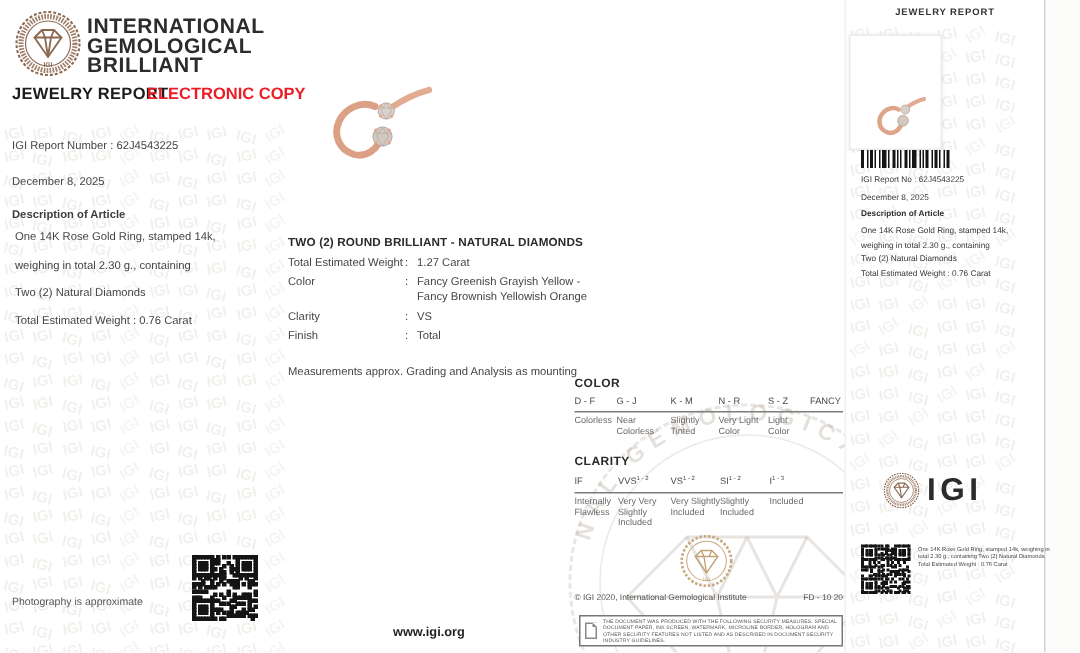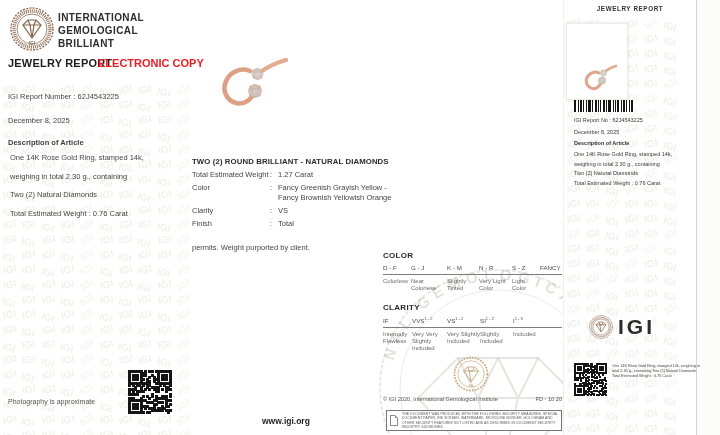--- a/index.html
+++ b/index.html
@@ -13,21 +13,21 @@
         align-content:flex-start; pointer-events:none; }
   .wm span { font-size:10px; font-weight:bold; color:rgba(166,152,136,0.15);
         margin:2px 3px; transform:rotate(-12deg); }
   .wm span:nth-child(3n) { transform:rotate(14deg) translateY(3px); }
   .wm span:nth-child(5n) { transform:rotate(-32deg); color:rgba(166,152,136,0.11); }
   #wm-seal-wrap { position:absolute; left:348px; top:238px; width:215px; height:197px;
         overflow:hidden; z-index:0; pointer-events:none; }
 
   
   #logo-seal { left:10px; top:7px; }
-  #org-name { left:58px; top:11px; font-size:10px; font-weight:700; letter-spacing:0.4px;
+  #org-name { left:58px; top:11px; font-size:14px; font-weight:700; letter-spacing:0.4px;
         line-height:13px; color:#2c2c2c; }
   #report-type-title { left:8px; top:57px; font-size:11px; font-weight:700;
         letter-spacing:0.2px; color:#1c1c1c; }
   #electronic-copy { left:98px; top:57px; font-size:11px; font-weight:700; }
   #report-number { left:8px; top:92px; font-size:7.5px; }
   #report-date { left:8px; top:116px; font-size:7.5px; }
   #desc-title { left:8px; top:138px; font-size:7.5px; font-weight:600; color:#3d3d3d; }
   #desc-lines { left:10px; top:153px; font-size:7.5px; }
   #desc-lines div { margin-bottom:9.5px; }
   #photo-note { left:8px; top:398px; font-size:7px; color:#555; }
@@ -826,21 +826,21 @@
     <span class="scol">:</span>
     <span class="sval">VS</span>
   </div>
   <div class="srow">
     <span class="slab">Finish</span>
     <span class="scol">:</span>
     <span class="sval">Total</span>
   </div>
 </div>
 <div id="spec-note" class="c">
-  <div>permits. Weight purported by client.</div>
+  <div>Measurements approx. Grading and Analysis as mounting</div>
 </div>
 
 <div id="grading" class="c">
   <div>
     <div class="gtitle">COLOR</div>
     <div class="grow">
       <div class="cw0">D - F</div>
       <div class="cw1">G - J</div>
       <div class="cw2">K - M</div>
       <div class="cw3">N - R</div>

